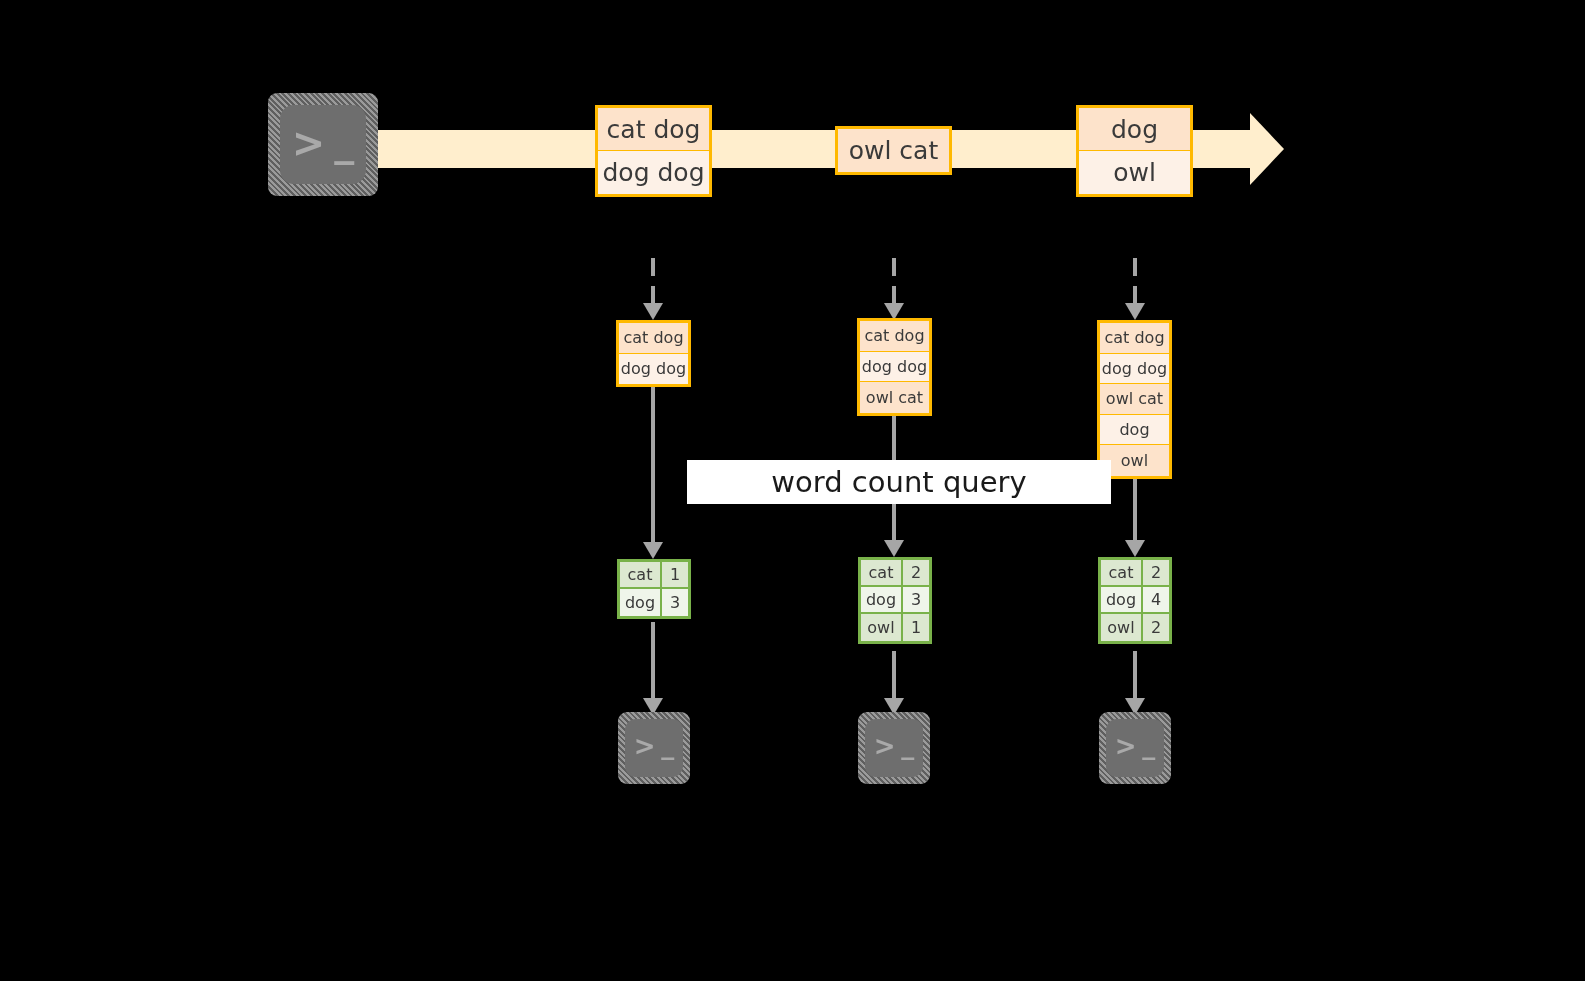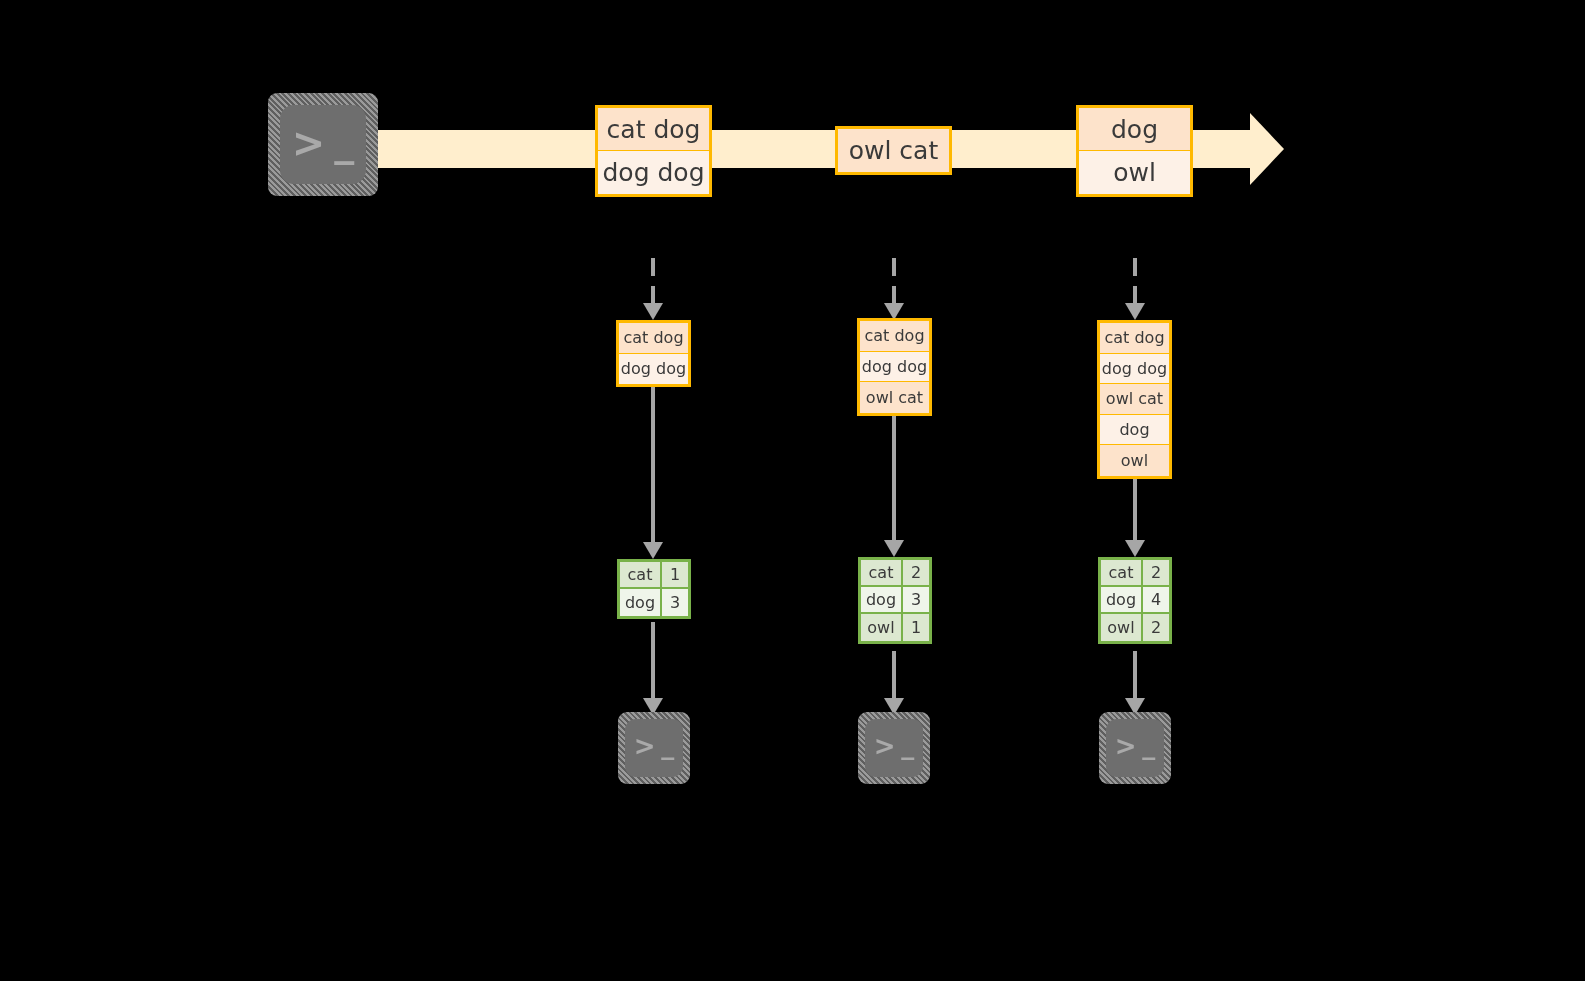--- a/index.html
+++ b/index.html
@@ -294,14 +294,17 @@
   </div>
 
   <div class="term small" style="left:1099px; top:712px; width:72px; height:72px;">
     <div class="inner"></div>
     <div class="glyphs">
       <span class="chev">&gt;</span>
       <span class="usc">_</span>
     </div>
   </div>
 
+  <div class="banner" style="left:687px; top:460px; width:424px; height:44px;">
+    <span>word count query</span>
+  </div>
 
 </div>
 
 </body></html>

